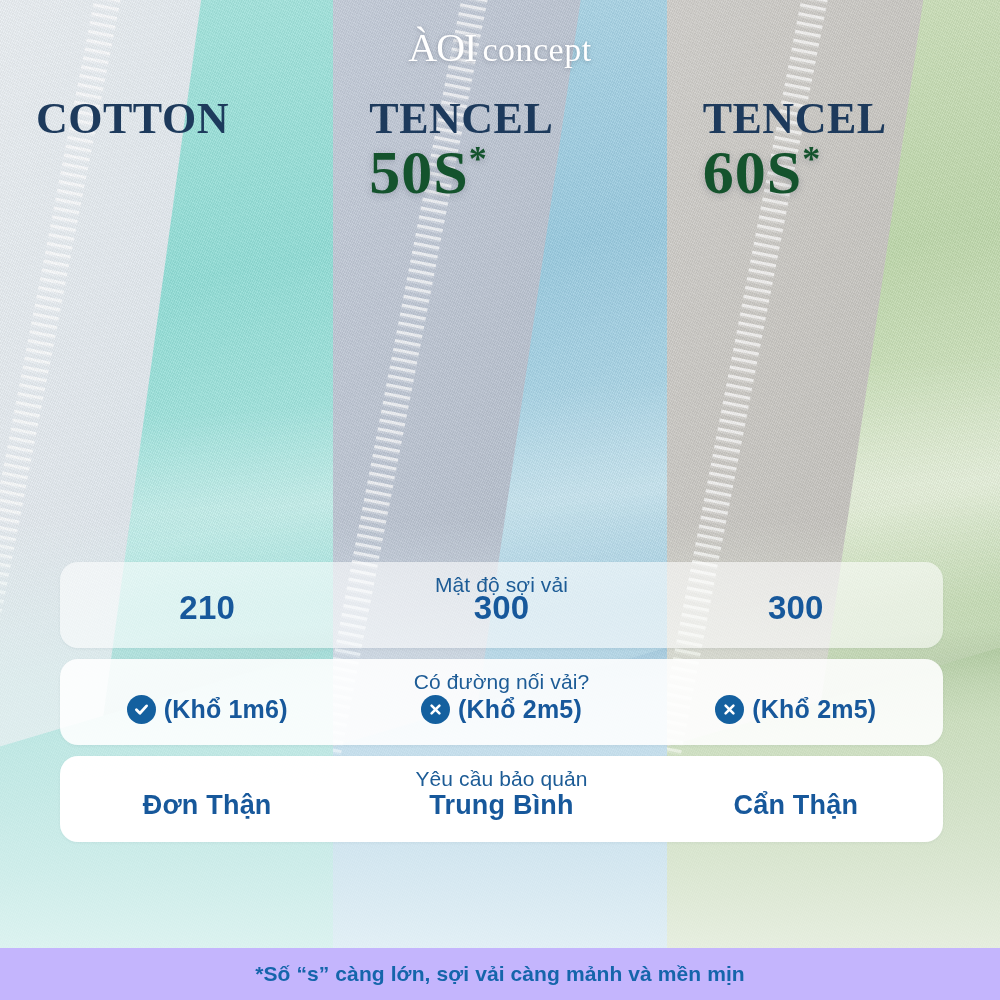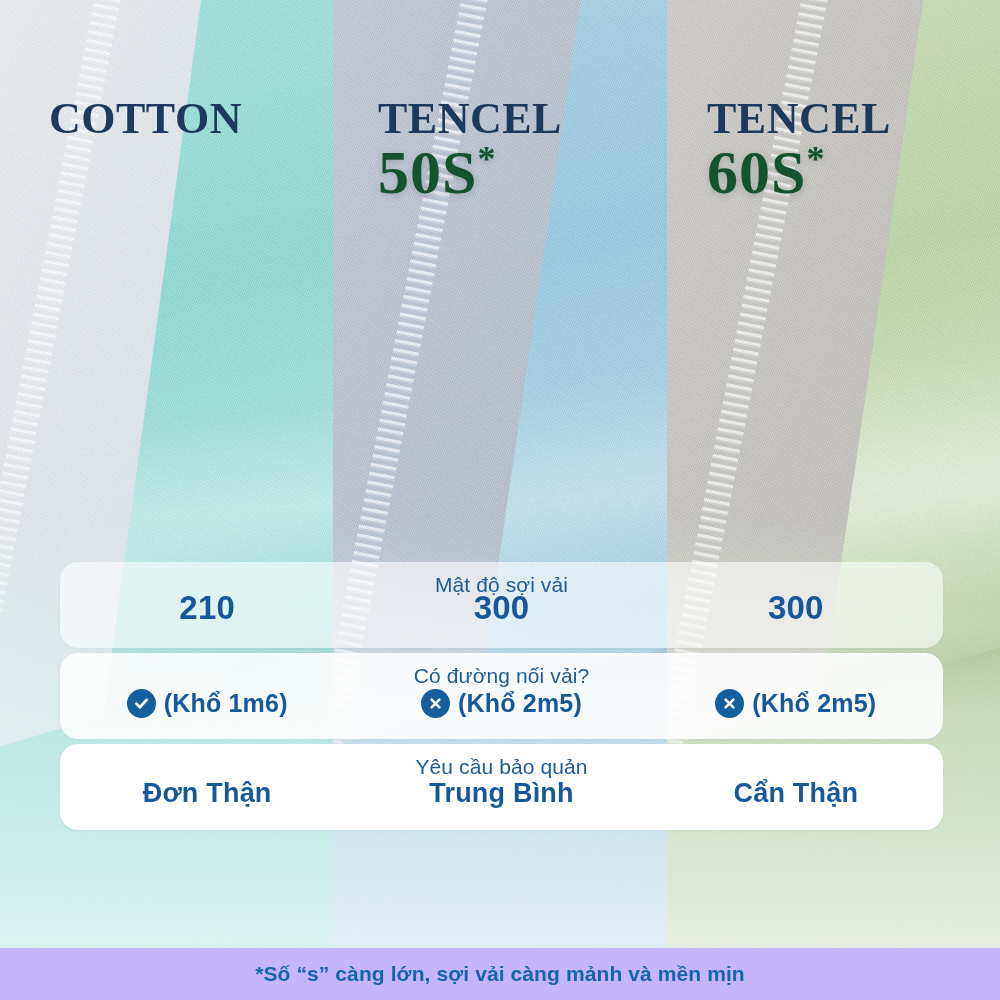--- a/index.html
+++ b/index.html
@@ -113,42 +113,42 @@
     font-family:"Liberation Serif", serif;
     letter-spacing:.5px;
     text-shadow:0 1px 4px rgba(60,70,90,.35);
   }
   .logo .mark { font-size:40px; font-weight:400; letter-spacing:-1px; }
   .logo .word { font-size:34px; font-weight:400; margin-left:6px; }
 
   
   .headings { position:absolute; top:0; left:0; right:0; height:560px; z-index:35; display:flex; }
   .head { flex:1; padding-top:96px; }
-  .head.h1 { padding-left:36px;margin-left:13px; }
+  .head.h1 { padding-left:36px; }
   .head.h2 { padding-left:36px; }
   .head.h3 { padding-left:36px; }
 
   .t-top {
     font-family:"Liberation Serif", serif;
     font-weight:700; font-size:44px; line-height:1.03;
     color:#1d3a5c; letter-spacing:.5px;
   }
   .t-sub {
     font-family:"Liberation Serif", serif;
     font-weight:700; font-size:62px; line-height:1.0;
     color:#14532d; letter-spacing:1px;
     text-shadow:0 2px 7px rgba(50,60,80,.25);
   }
   .t-sub .star { font-size:36px; vertical-align:super; }
 
   
   .table {
     position:absolute; left:60px; right:57px; top:562px;
     z-index:45;
-    display:flex; flex-direction:column; gap:5px;
+    display:flex; flex-direction:column; gap:11px;
   }
   .row {
     border-radius:18px;
     height:86px;
     display:flex;
     align-items:stretch;
     position:relative;
     box-shadow:0 1px 3px rgba(40,70,90,.06);
   }
   .row.r1 { background:rgba(255,255,255,.58); }
@@ -229,20 +229,23 @@
       <div class="backing"></div>
       <div class="swatch"></div>
       <div class="fold2"></div>
       <div class="pinked"></div>
       <div class="weave"></div>
       <div class="weave2"></div>
       <div class="haze"></div>
     </div>
   </div>
 
+  <div class="logo">
+    <span class="mark">ÀOI</span><span class="word">concept</span>
+  </div>
 
   <div class="headings">
     <div class="head h1">
       <div class="t-top">COTTON</div>
     </div>
     <div class="head h2">
       <div class="t-top">TENCEL</div>
       <div class="t-sub"><span>50S</span><span class="star">*</span></div>
     </div>
     <div class="head h3">

